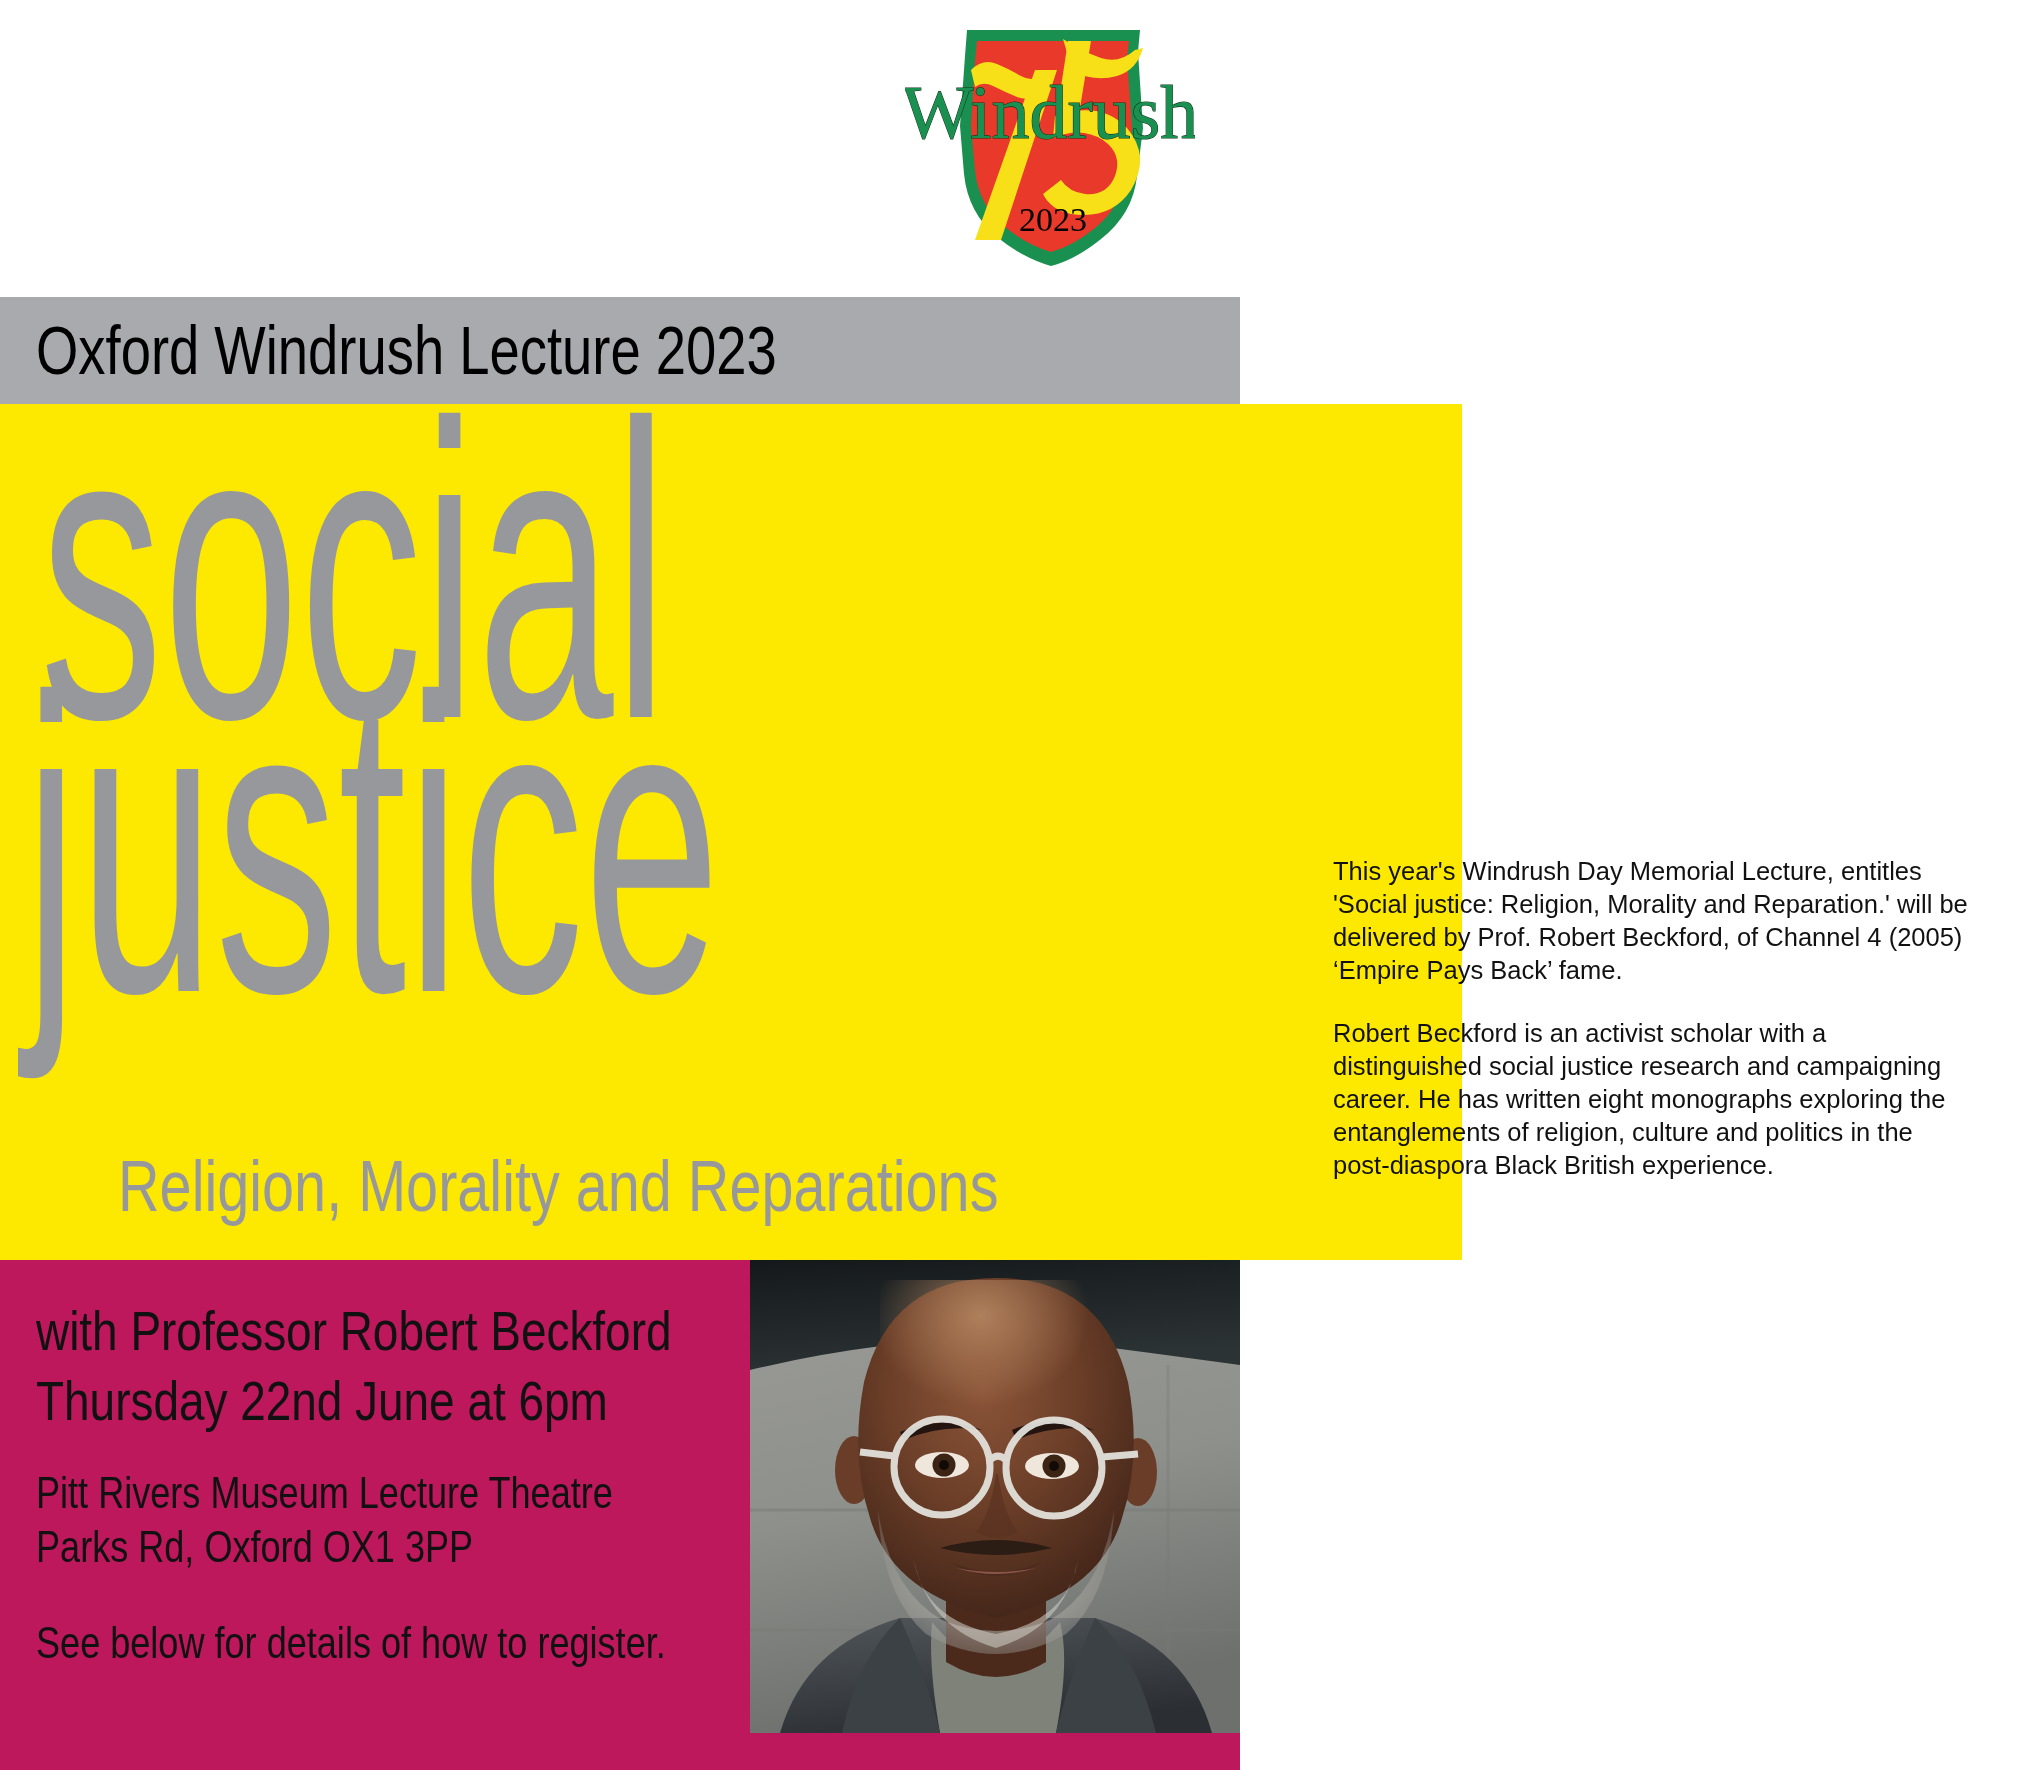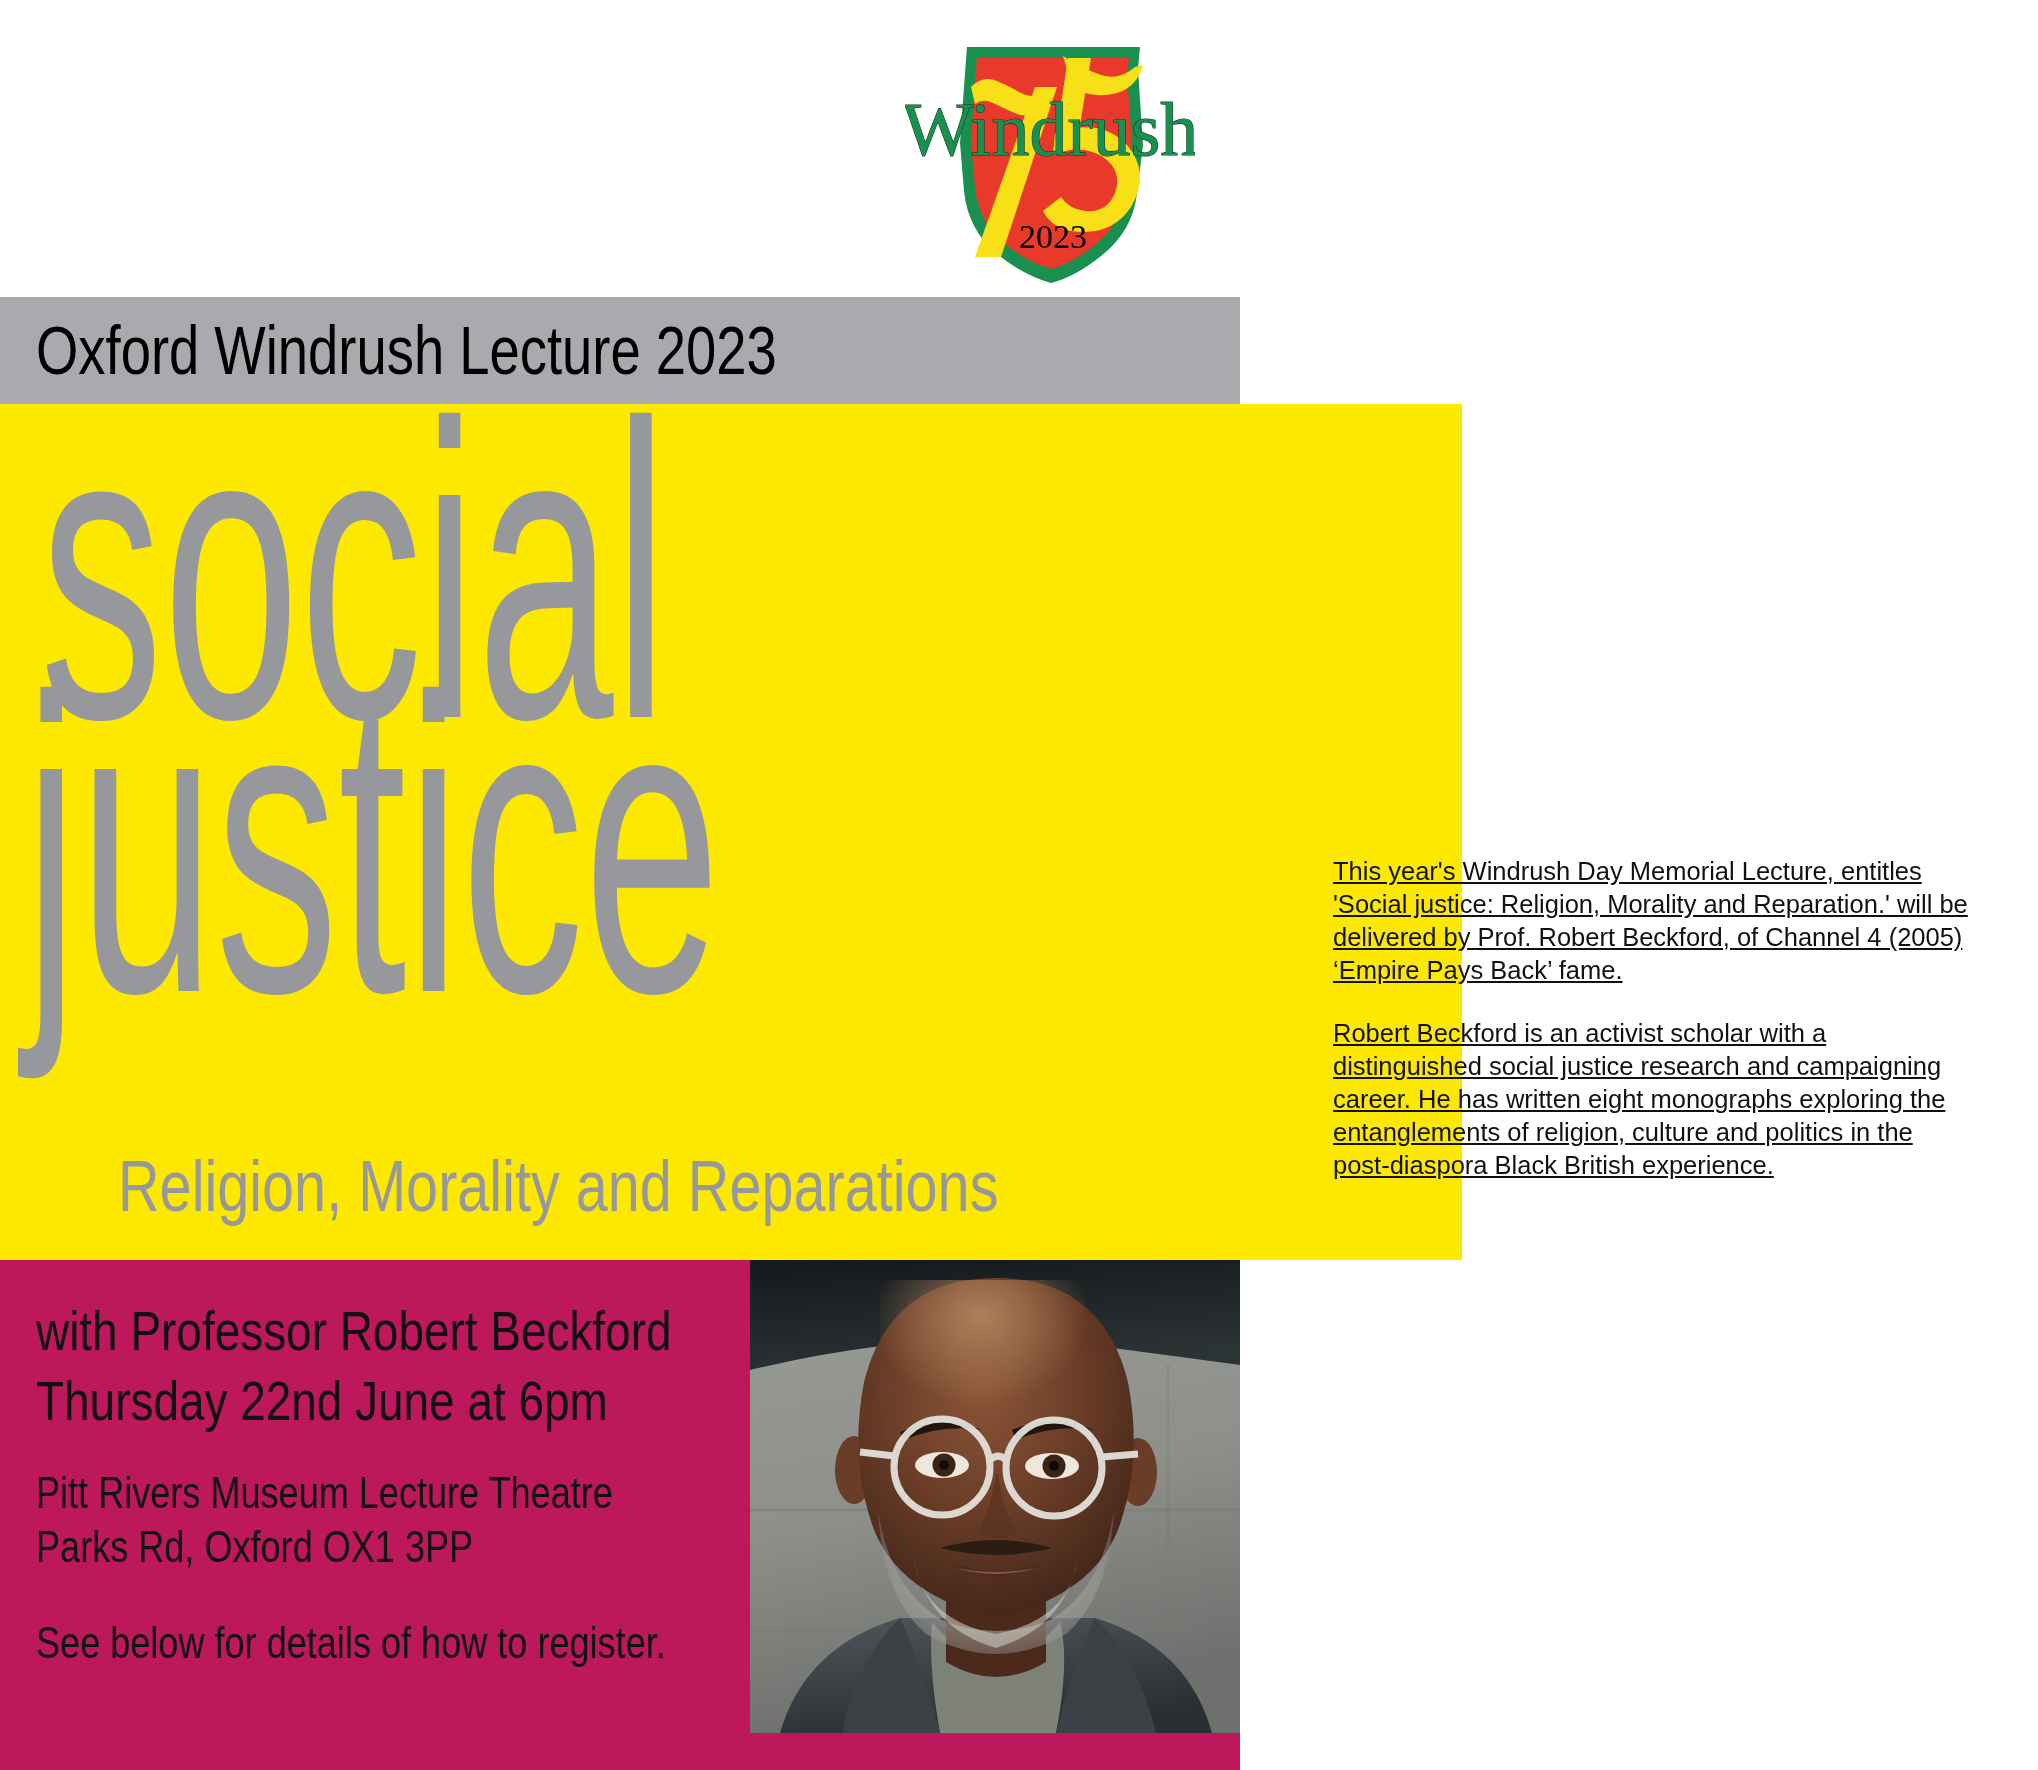--- a/index.html
+++ b/index.html
@@ -14,21 +14,21 @@
     position: relative;
     overflow: hidden;
     font-family: "Liberation Sans", sans-serif;
     -webkit-font-smoothing: antialiased;
   }
 
   
   #logo-block {
     position: absolute;
     left: 905px;
-    top: 25px;
+    top: 8px;
     width: 290px;
     height: 262px;
   }
   #logo-svg { display: block; width: 290px; height: 262px; }
 
   
   #poster {
     position: absolute;
     left: 0;
     top: 297px;
@@ -155,21 +155,20 @@
     left: 1333px;
     top: 855px;
     width: 640px;
   }
   #right-col p {
     margin: 0 0 30px 0;
     font-size: 25.5px;
     line-height: 33px;
     color: #111111;
     font-family: "Liberation Sans", sans-serif;
-    text-decoration: underline;
   }
   #right-col p:last-child { margin-bottom: 0; }
 </style>
 </head>
 <body>
 
 <div id="logo-block">
   <svg id="logo-svg" viewBox="0 0 290 262" xmlns="http://www.w3.org/2000/svg">
 
     <path d="M62 22 L235 22 L233 44 L238 120 L232 168 Q228 206 196 231 Q170 252 146 258

